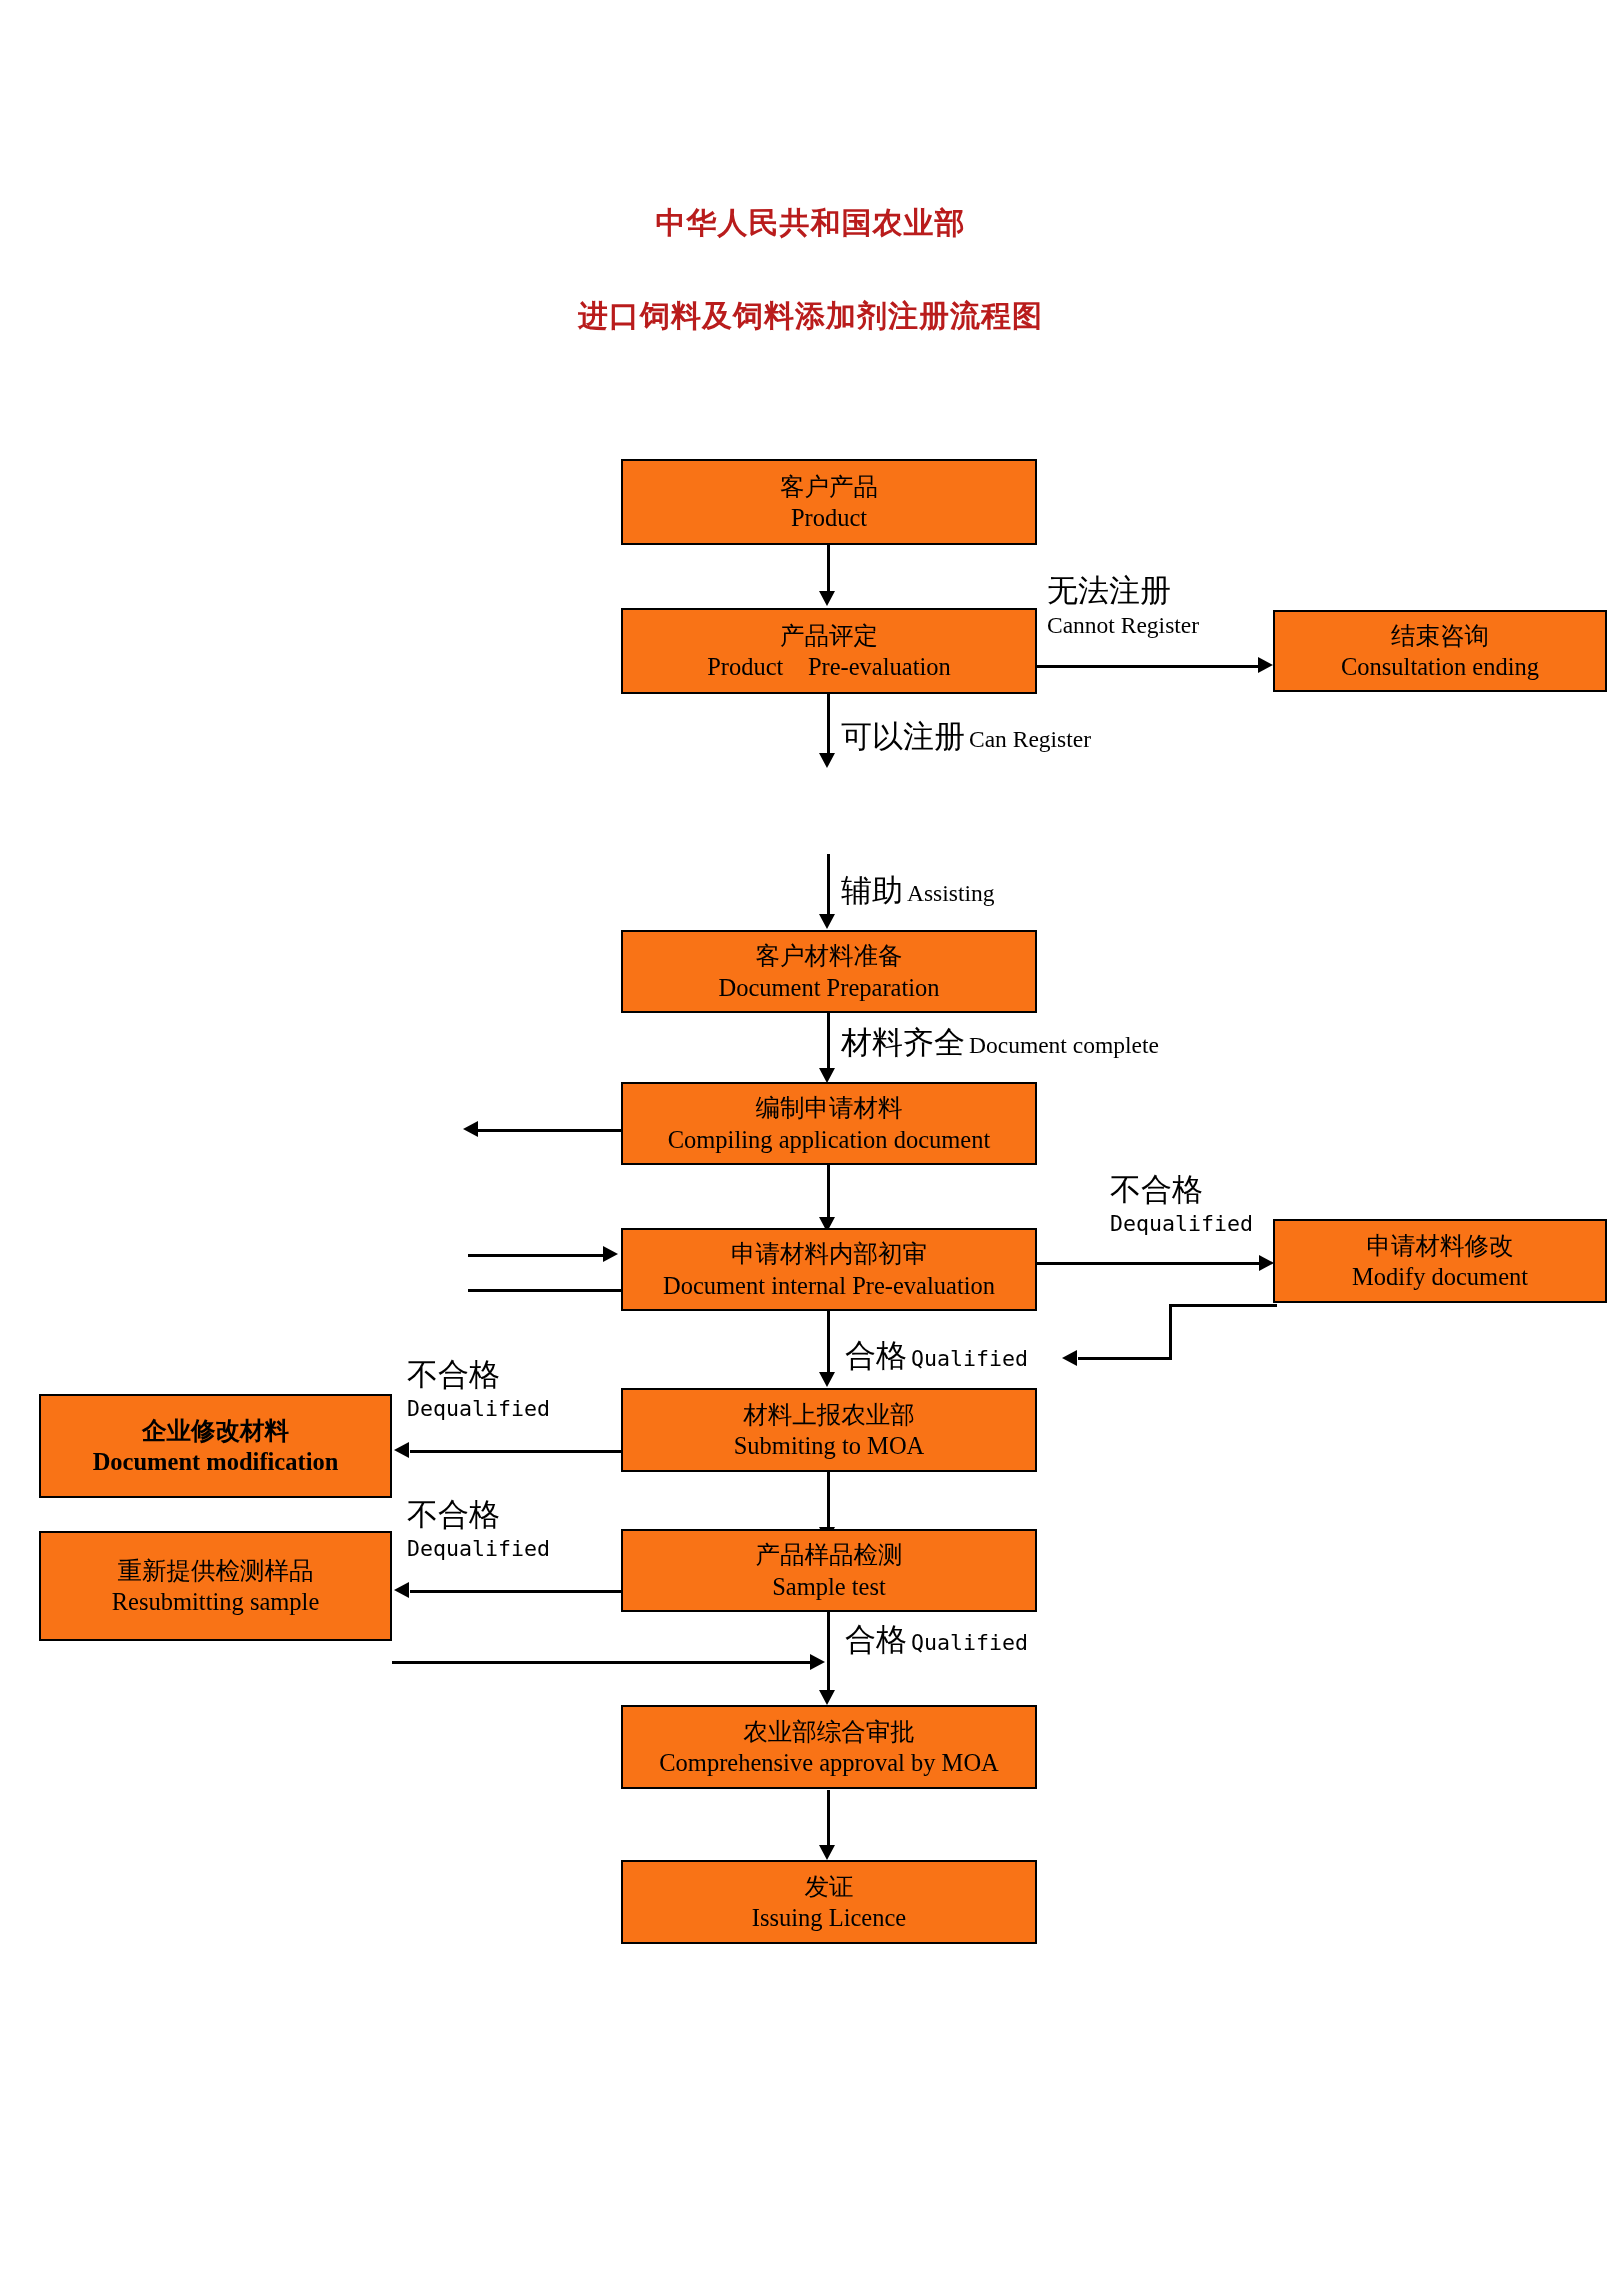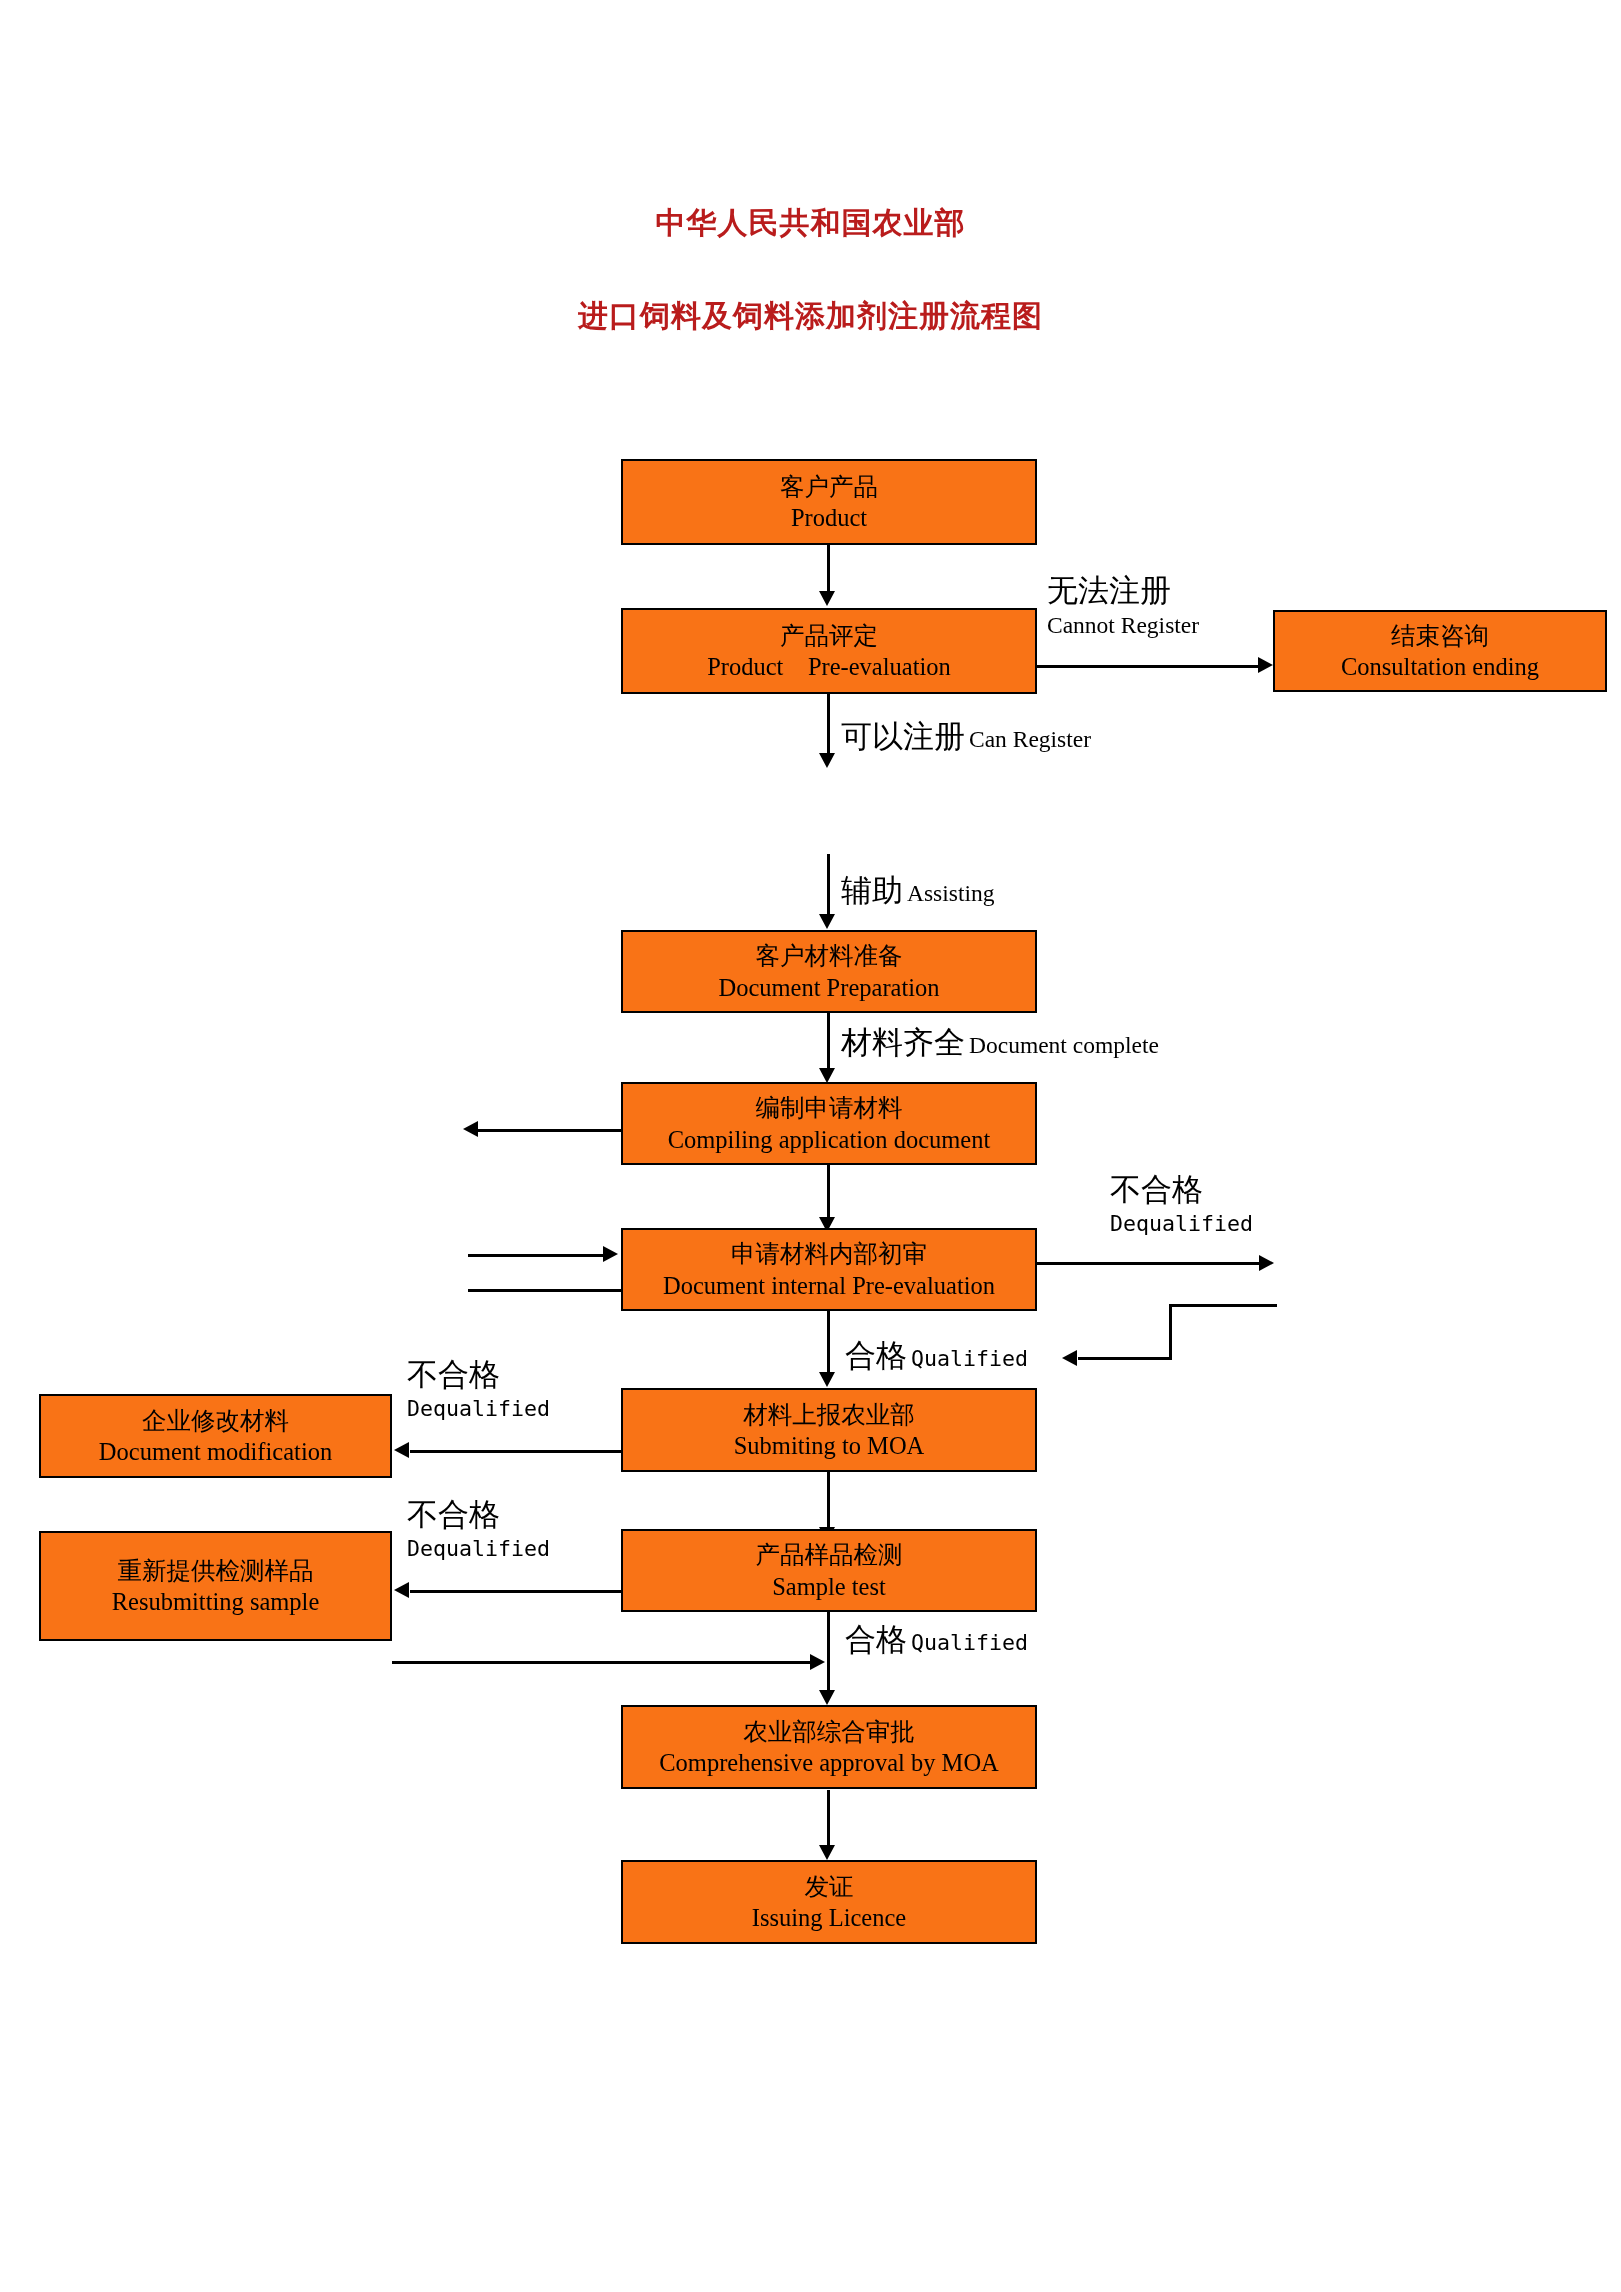--- a/index.html
+++ b/index.html
@@ -194,33 +194,37 @@
     <span class="en">Document internal Pre-evaluation</span>
   </div>
 
   <div class="ln h" style="left:1035px; top:1262px; width:228px;"></div>
   <div class="arw right" style="left:1259px; top:1255px;"></div>
   <div class="edge-label" style="left:1110px; top:1169px;">
     <span class="lbl-cn">不合格</span>
     <span class="lbl-en mono">Dequalified</span>
   </div>
 
+  <div class="node" style="left:1273px; top:1219px; width:334px; height:84px;">
+    <span class="cn">申请材料修改</span>
+    <span class="en">Modify document</span>
+  </div>
 
   <div class="ln v" style="left:1169px; top:1304px; height:56px;"></div>
   <div class="ln h" style="left:1169px; top:1304px; width:108px;"></div>
   <div class="ln h" style="left:1078px; top:1357px; width:94px;"></div>
   <div class="arw left" style="left:1062px; top:1350px;"></div>
 
   <div class="ln v" style="left:827px; top:1311px; height:67px;"></div>
   <div class="arw down" style="left:819px; top:1372px;"></div>
   <div class="edge-label inline" style="left:845px; top:1335px;">
     <span class="lbl-cn">合格</span><span>&nbsp;</span><span class="lbl-en mono">Qualified</span>
   </div>
 
-  <div class="node" style="left:39px; top:1394px; width:353px; height:84px;">
+  <div class="node" style="left:39px; top:1394px; width:353px; height:104px;font-weight:bold;">
     <span class="cn">企业修改材料</span>
     <span class="en">Document modification</span>
   </div>
 
   <div class="ln h" style="left:410px; top:1450px; width:212px;"></div>
   <div class="arw left" style="left:394px; top:1442px;"></div>
   <div class="edge-label" style="left:407px; top:1354px;">
     <span class="lbl-cn">不合格</span>
     <span class="lbl-en mono">Dequalified</span>
   </div>

